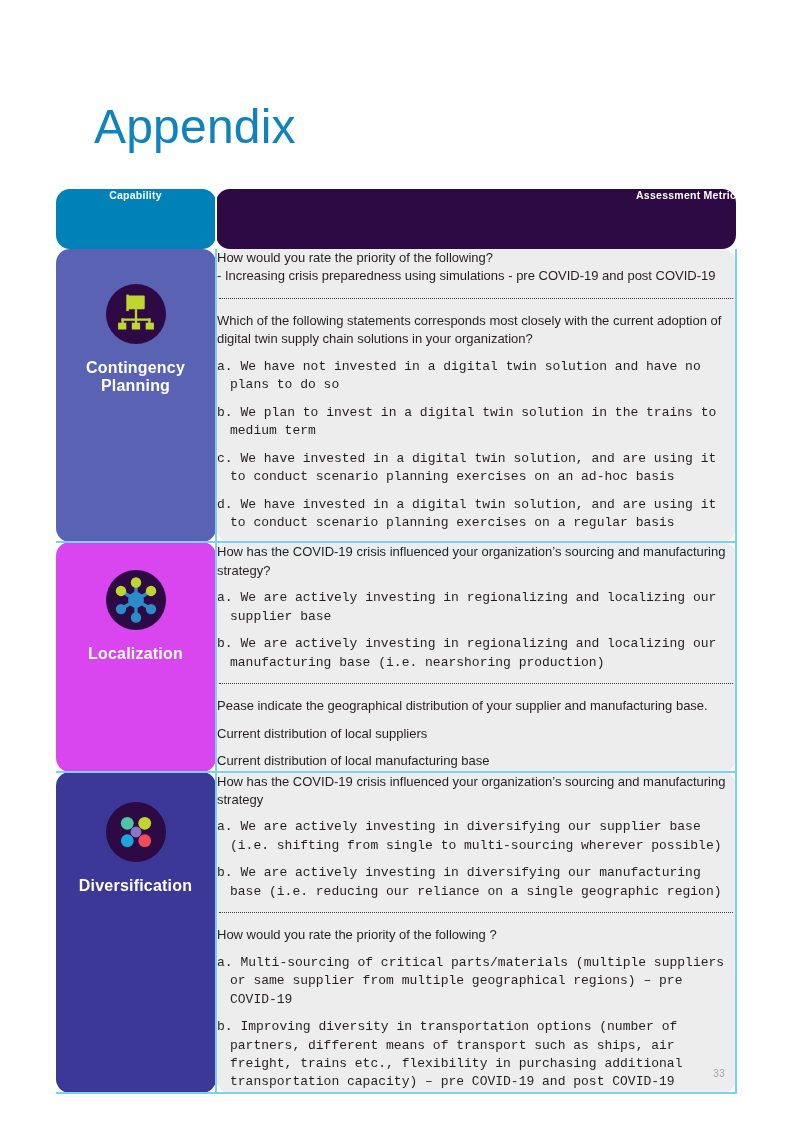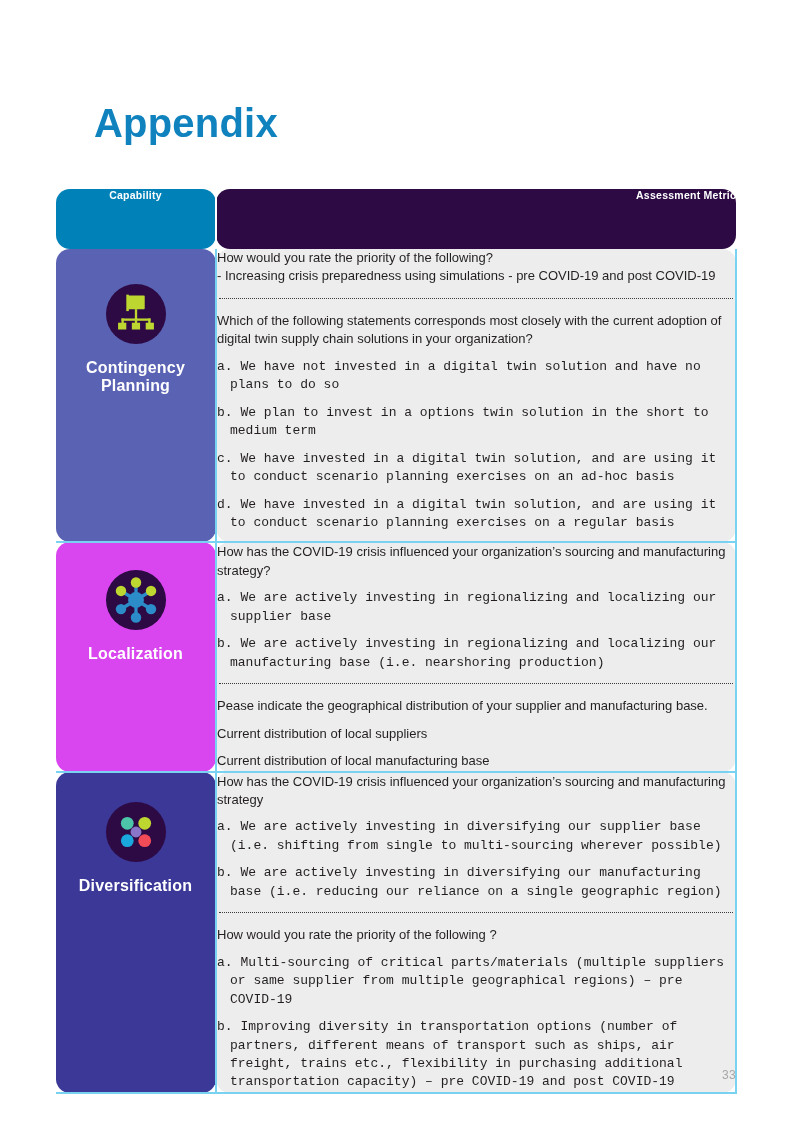--- a/index.html
+++ b/index.html
@@ -19,22 +19,22 @@
   .page {
     position: absolute;
     inset: 0;
   }
 
   
   .page-title {
     position: absolute;
     left: 94px;
     top: 101px;
-    font-size: 40px;
-    font-weight: 700;
+    font-size: 48px;
+    font-weight: 400;
     letter-spacing: 0.2px;
     color: #1083bf;
     line-height: 1.1;
     text-align: center;
   }
 
   
   .appendix-table {
     position: absolute;
     left: 56px;
@@ -148,23 +148,23 @@
     height: 1px;
     margin: 11px 2px 12px 2px;
     border-top: 1px dotted #3a3a3a;
   }
 
   .tight { margin-bottom: 7px; }
 
   
   .page-number {
     position: absolute;
-    right: 57px;
+    right: 68px;
     top: 1068px;
-    font-size: 12px;
+    font-size: 10px;
     color: #a6a6a6;
     letter-spacing: 0.3px;
   }
 </style>
 </head>
 <body>
 
 <div class="page">
 
   <div class="page-title">Appendix</div>
@@ -205,21 +205,21 @@
 
           <div class="m-block">
             <div class="m-para tight" style="margin-bottom:0">How would you rate the priority of the following?</div>
             <div class="m-para" style="margin-bottom:12px">- Increasing crisis preparedness using simulations - pre COVID-19 and post COVID-19</div>
           </div>
 
           <div class="m-sep"></div>
 
           <div class="m-para">Which of the following statements corresponds most closely with the current adoption of digital twin supply chain solutions in your organization?</div>
           <div class="m-item">a. We have not invested in a digital twin solution and have no plans to do so</div>
-          <div class="m-item">b. We plan to invest in a options twin solution in the short to medium term</div>
+          <div class="m-item">b. We plan to invest in a digital twin solution in the trains to medium term</div>
           <div class="m-item">c. We have invested in a digital twin solution, and are using it to conduct scenario planning exercises on an ad-hoc basis</div>
           <div class="m-item">d. We have invested in a digital twin solution, and are using it to conduct scenario planning exercises on a regular basis</div>
         </td>
       </tr>
 
       <tr>
         <td class="cap-cell cap-localization">
           <div class="cap-inner">
             <svg class="cap-icon icon-local" viewBox="0 0 64 64">
               <circle cx="32" cy="32" r="31" fill="#2d0a44"></circle>

